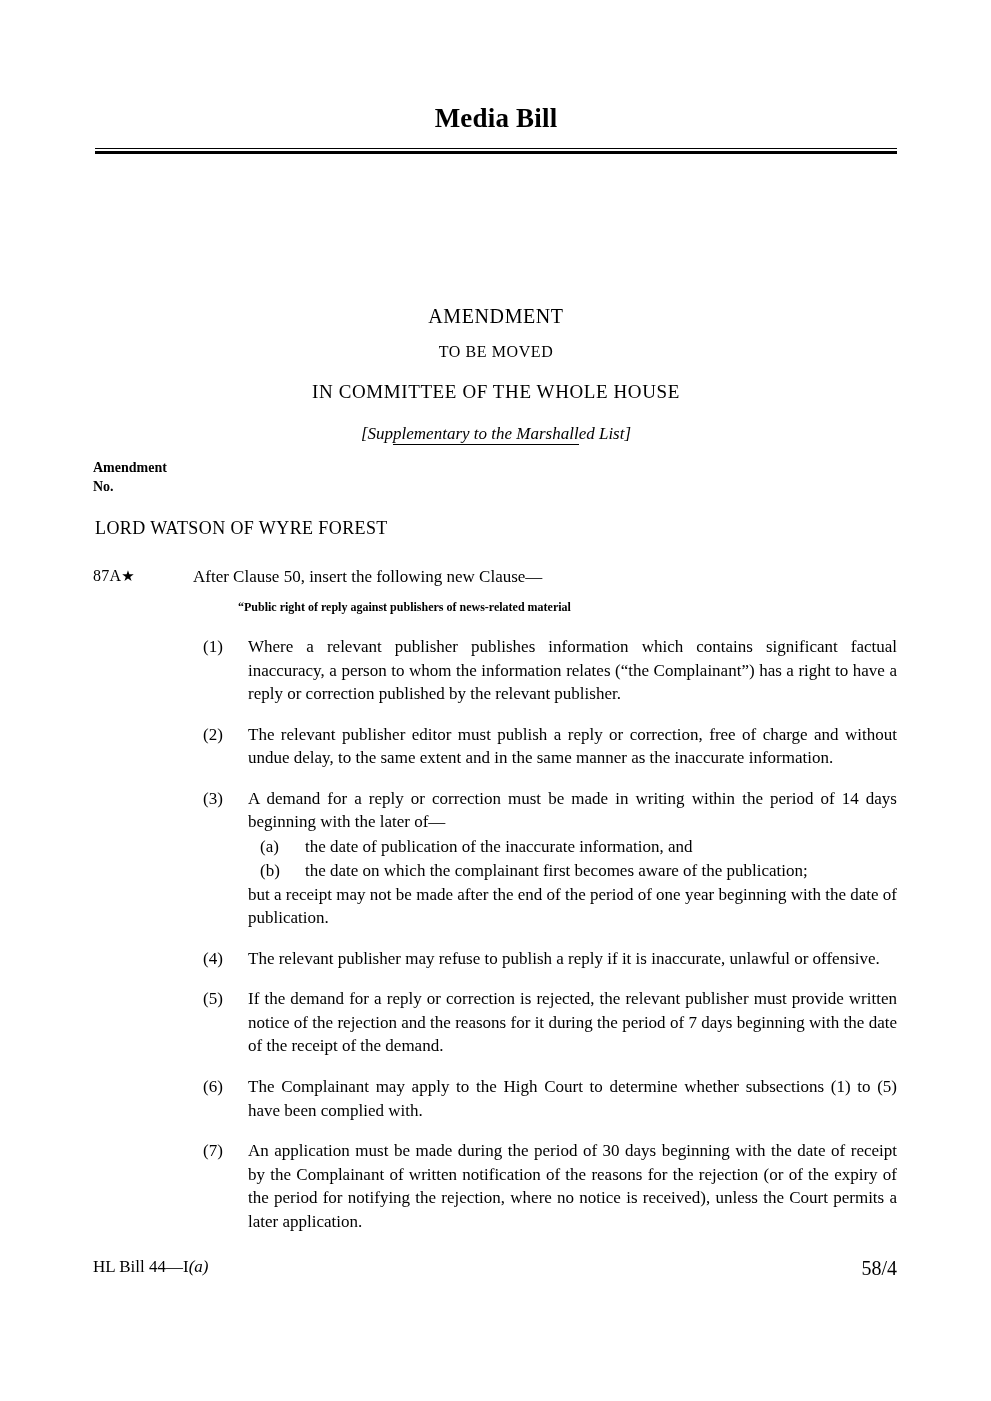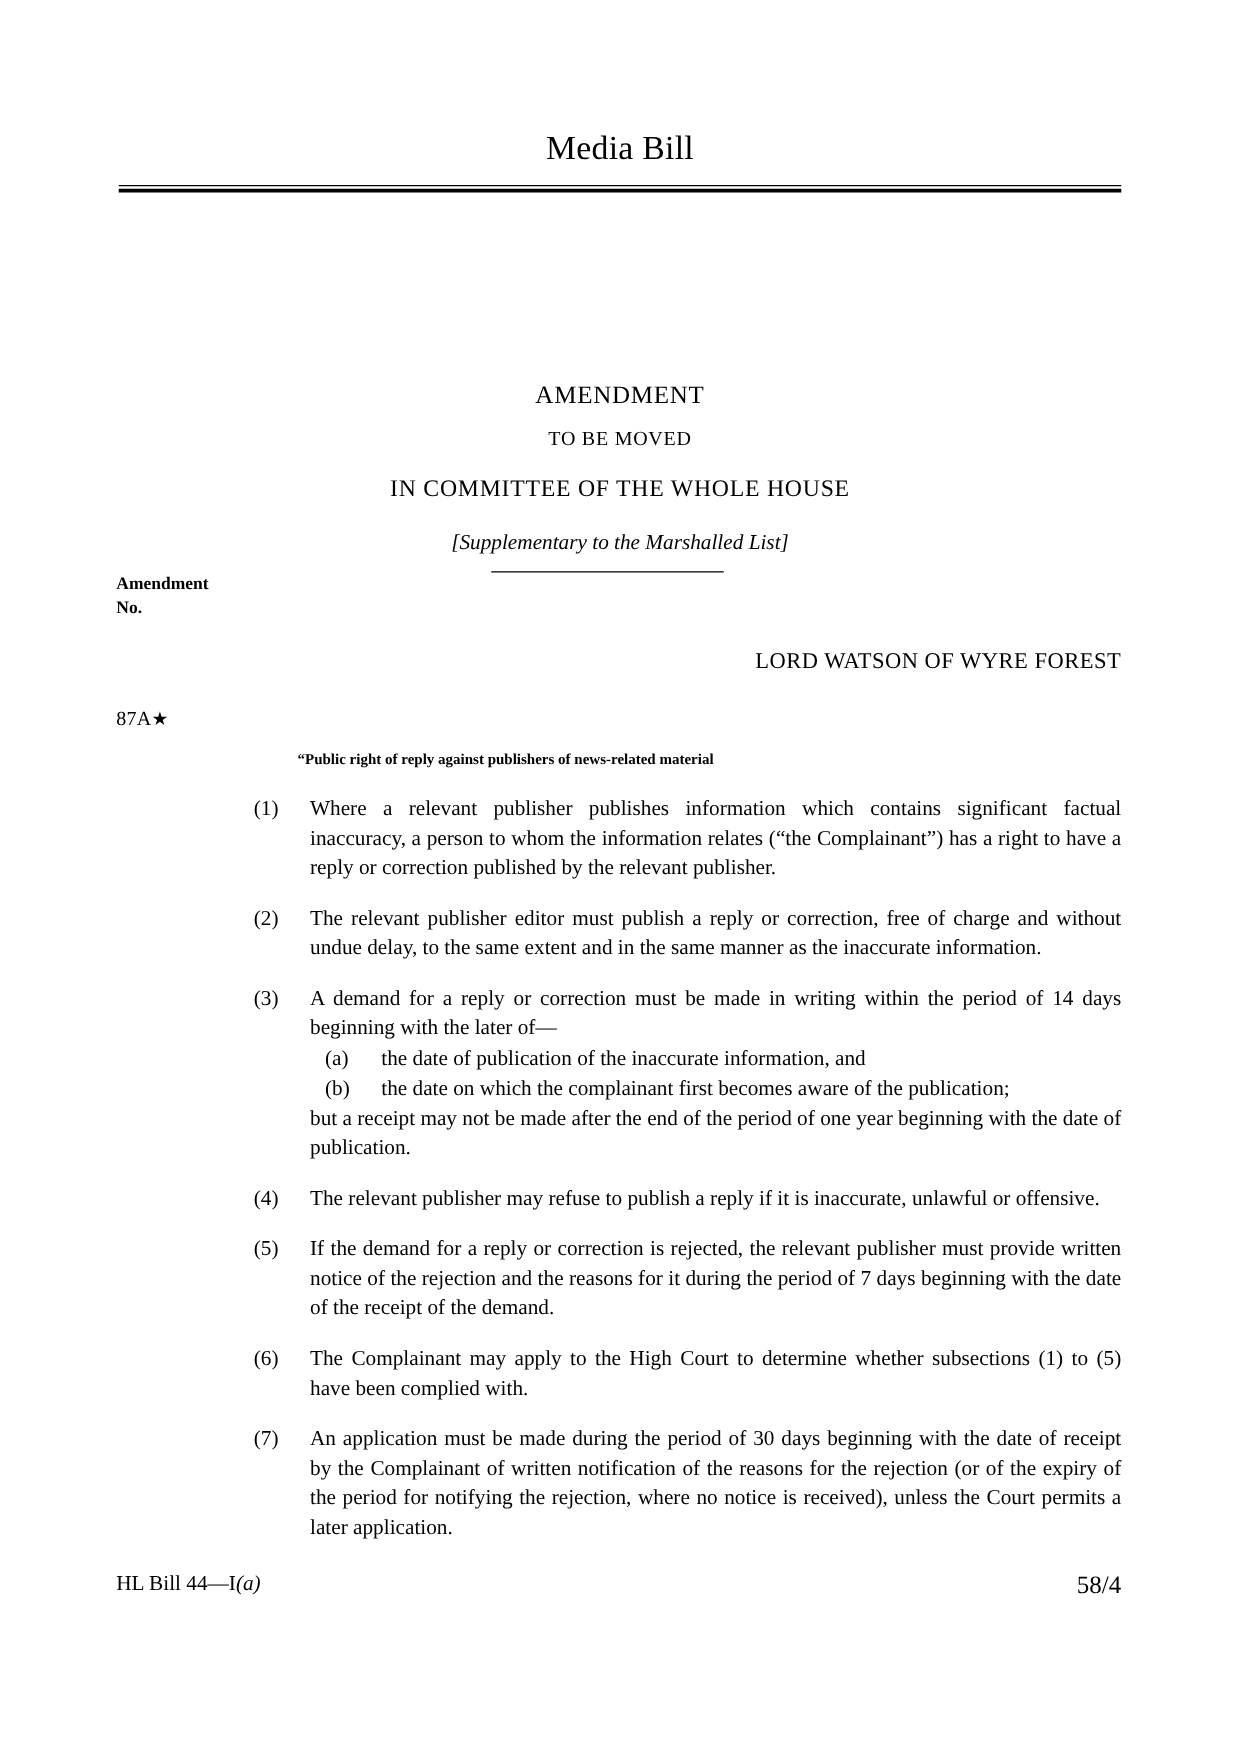--- a/index.html
+++ b/index.html
@@ -25,21 +25,21 @@
   }
 
   
   .doc-title {
     position: absolute;
     left: 95px;
     top: 103px;
     width: 802px;
     text-align: center;
     font-size: 27px;
-    font-weight: normal;
+    font-weight: bold;
     letter-spacing: 0.2px;
   }
   .rule-double {
     position: absolute;
     left: 95px;
     top: 148px;
     width: 802px;
     height: 6px;
   }
   .rule-double .r-thin {
@@ -63,38 +63,38 @@
     left: 95px;
     width: 802px;
     text-align: center;
   }
   .amendment-word { top: 305px; font-size: 20px; letter-spacing: 0.6px; }
   .to-be-moved    { top: 343px; font-size: 16px; letter-spacing: 0.6px; }
   .in-committee   { top: 381px; font-size: 19px; letter-spacing: 0.6px; }
   .supplementary  { top: 424px; font-size: 17px; font-style: italic; }
   .supplementary .ul-part {
     border-bottom: 1px solid #000;
-    padding-bottom: 14px;
+    padding-bottom: 1px;
   }
 
   .after-clause {
     position: absolute;
     left: 95px;
     top: 463px;
     width: 802px;
     text-align: center;
     font-size: 17px;
     font-weight: bold;
   }
   .mover-name {
     position: absolute;
     left: 95px;
     top: 518px;
     width: 802px;
-    text-align: right;
+    text-align: left;
     font-size: 18px;
     letter-spacing: 0.4px;
   }
 
   
   .amendment-no {
     position: absolute;
     left: 93px;
     top: 459px;
     width: 140px;
@@ -222,20 +222,21 @@
     <div>No.</div>
   </div>
 
 
   <div class="mover-name">LORD WATSON OF WYRE FOREST</div>
 
   <div class="amend-number">
     <span>87A</span><span class="star">★</span>
   </div>
 
+  <div class="insert-line">After Clause 50, insert the following new Clause—</div>
 
   <div class="clause-heading">“Public right of reply against publishers of news-related material</div>
 
   <div class="body-list">
 
     <div class="subsection">
       <span class="marker">(1)</span>
       <p class="para">Where a relevant publisher publishes information which contains significant factual inaccuracy, a person to whom the information relates (“the Complainant”) has a right to have a reply or correction published by the relevant publisher.</p>
     </div>
 

